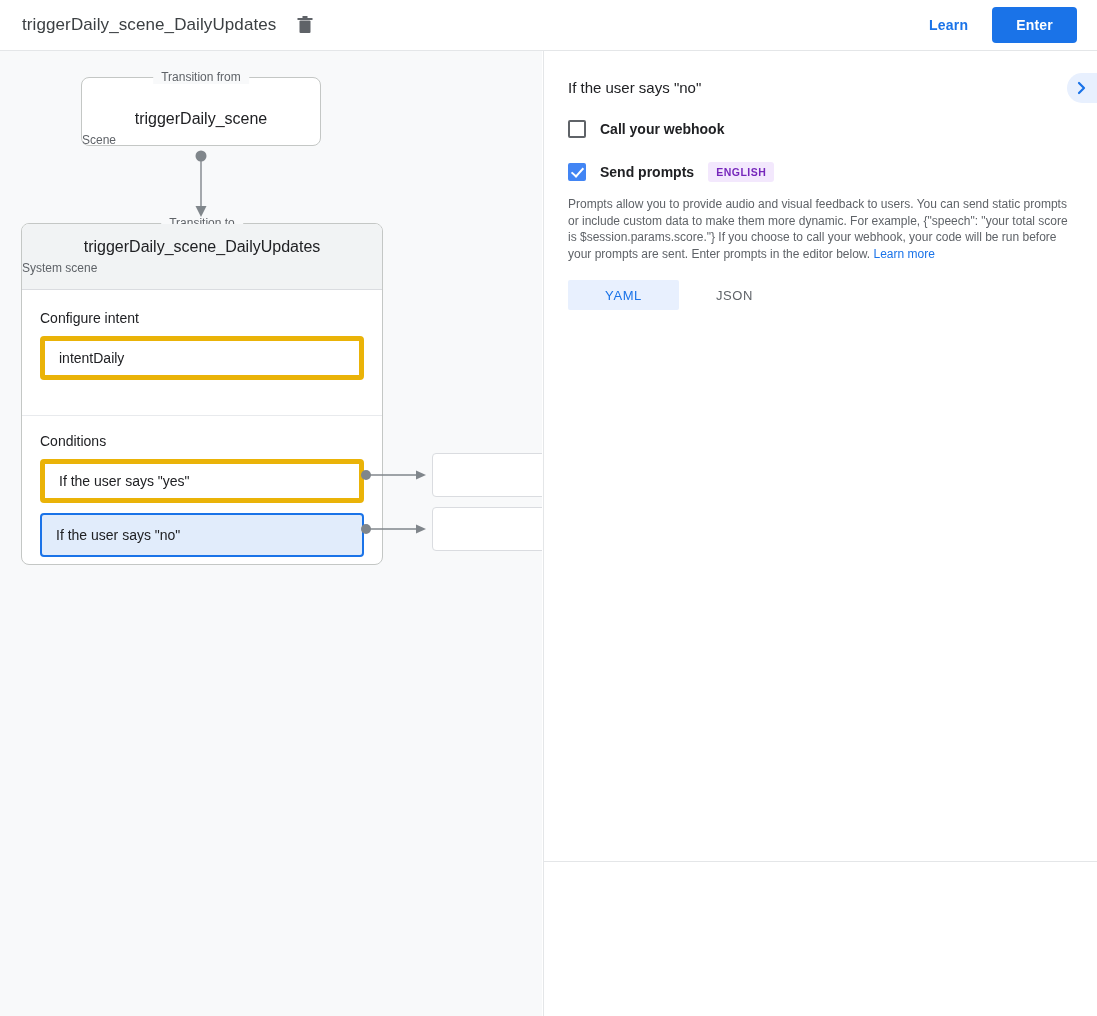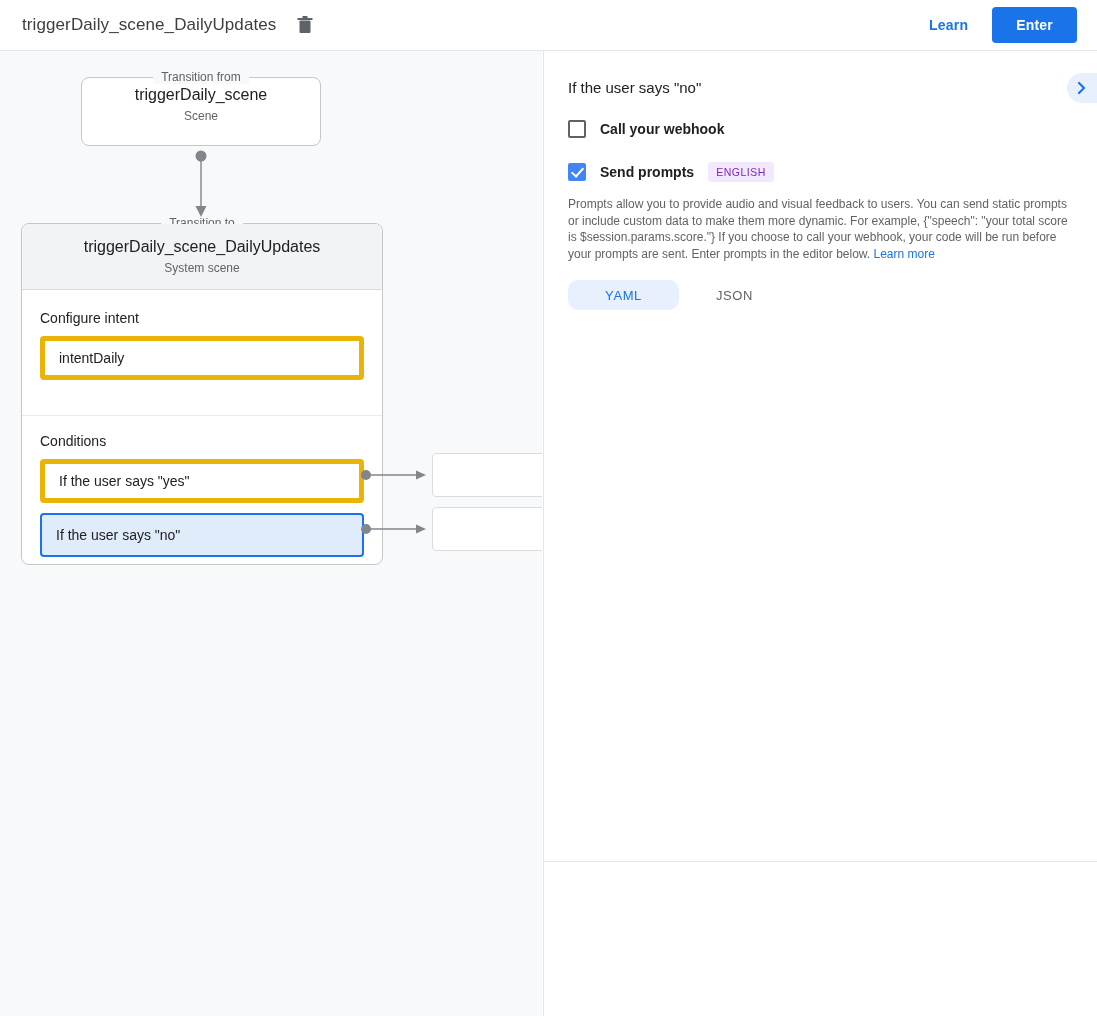--- a/index.html
+++ b/index.html
@@ -80,24 +80,24 @@
     background: #f8f9fa;
     padding: 0 8px;
     font-size: 12px;
     color: #5f6368;
     white-space: nowrap;
   }
   .node-title {
     text-align: center;
     font-size: 16px;
     color: #202124;
-    margin-top: 8px;
+    margin-top: 32px;
   }
   .node-sub {
-    text-align: center;
+    text-align: left;
     font-size: 12px;
     color: #5f6368;
     margin-top: 5px;
   }
 
   #from-box { left: 81px; top: 26px; width: 240px; height: 69px; }
   #to-box   { left: 21px; top: 172px; width: 362px; height: 342px; background:#ffffff; }
   .to-head {
     position: absolute; left: 0; top: 0;
     width: 100%; height: 66px;
@@ -207,21 +207,21 @@
     font-weight: bold;
   }
   .lang-badge {
     margin-left: 14px;
     background: #f3e8fd;
     color: #7627bb;
     font-size: 10.5px;
     letter-spacing: .5px;
     padding: 4px 8px;
     border-radius: 3px;
-    font-weight: normal;
+    font-weight: bold;
   }
   .desc {
     margin: 14px 24px 0 24px;
     width: 508px;
     font-size: 12px;
     line-height: 16.5px;
     color: #5f6368;
   }
   .link { color: #1a73e8; cursor: pointer; text-decoration: none; }
 
@@ -230,21 +230,21 @@
     display: flex;
   }
   .tab {
     width: 111px; height: 30px;
     display: flex; align-items: center; justify-content: center;
     font-size: 13px; letter-spacing: .6px;
     color: #5f6368;
     cursor: pointer;
     border-radius: 2px;
   }
-  .tab.active { background: #e8f0fe; color: #1a73e8; border-radius: 10px; }
+  .tab.active { background: #e8f0fe; color: #1a73e8; }
 
   .section-divider {
     position: absolute;
     left: 0; top: 810px;
     width: 554px;
     border-top: 1px solid #e4e6e8;
   }
 </style>
 </head>
 <body>

